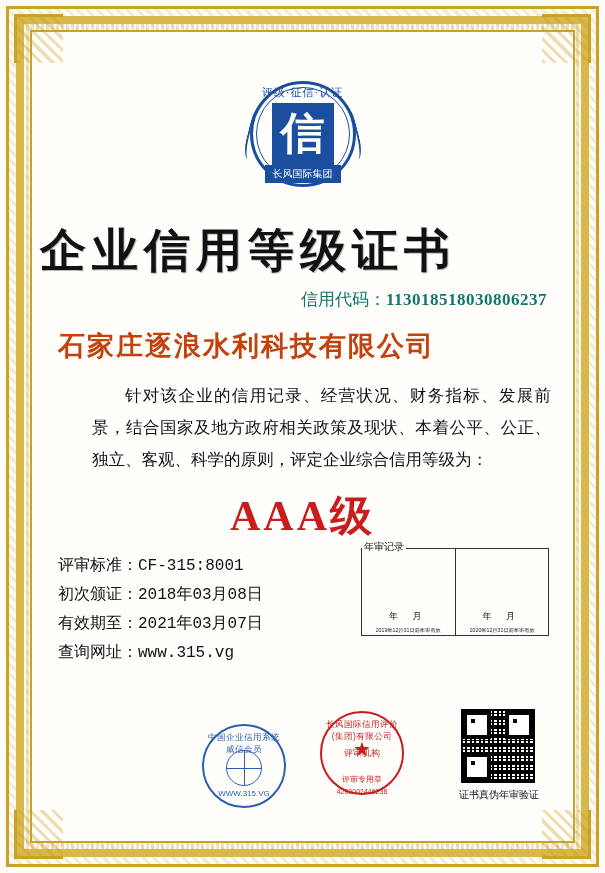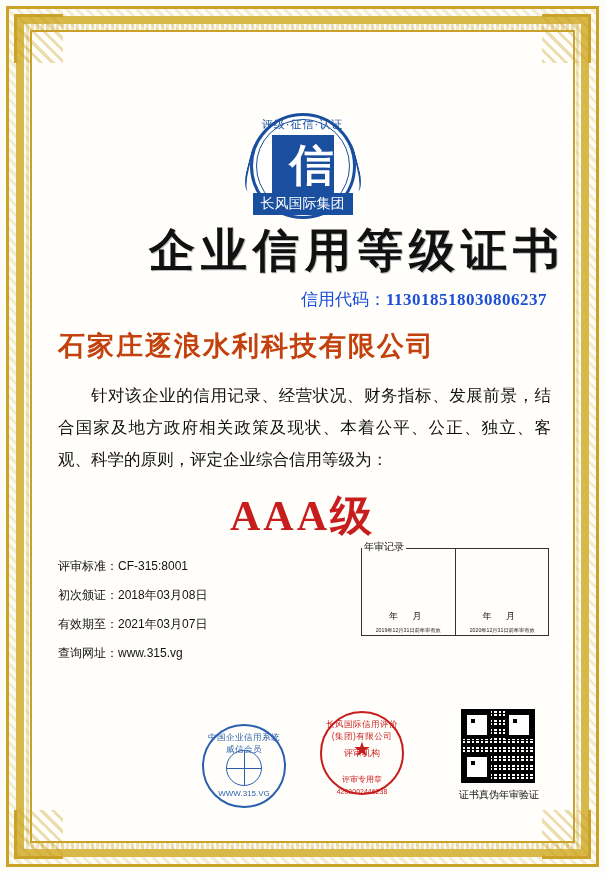--- a/index.html
+++ b/index.html
@@ -60,25 +60,25 @@
   .content {
     position: absolute;
     left: 40px; top: 40px; right: 40px; bottom: 40px;
     box-sizing: border-box;
   }
 
   
   .emblem-wrap {
     position: absolute;
     left: 50%;
-    top: 61px;
+    top: 29px;
     transform: translateX(-50%);
     width: 150px;
     height: 130px;
-    text-align: right;
+    text-align: center;
   }
   .emblem-ring {
     position: absolute;
     left: 50%;
     top: 12px;
     transform: translateX(-50%);
     width: 106px;
     height: 106px;
     border-radius: 50%;
     border: 3px solid #1a4fa0;
@@ -122,21 +122,21 @@
     white-space: nowrap;
     font-family: "Liberation Sans", sans-serif;
   }
   .emblem-bottom-banner {
     position: absolute;
     left: 50%;
     bottom: 16px;
     transform: translateX(-50%);
     background: #1a4fa0;
     color: #fff;
-    font-size: 14px;
+    font-size: 10px;
     padding: 2px 8px;
     white-space: nowrap;
     font-family: Liberation Sans, sans-serif;
   }
   .emblem-wheat-l, .emblem-wheat-r {
     position: absolute;
     top: 36px;
     width: 16px;
     height: 56px;
     border-left: 2px solid #1a4fa0;
@@ -144,35 +144,35 @@
   }
   .emblem-wheat-l { left: 20px; transform: rotate(14deg); }
   .emblem-wheat-r { right: 20px; transform: rotate(-14deg) scaleX(-1); }
 
   
   .main-title {
     position: absolute;
     top: 180px;
     left: 0;
     right: 0;
-    text-align: right;
+    text-align: left;
     font-size: 46px;
     letter-spacing: 6px;
     color: #111;
     font-weight: bold;
     font-family: "Liberation Serif", serif;
     text-shadow: 1px 1px 0 #bbb;
   }
 
   .credit-code {
     position: absolute;
     top: 248px;
     right: 18px;
     font-size: 17px;
-    color: #1d4ed8;
+    color: #0f766e;
     font-family: "Liberation Serif", serif;
   }
   .credit-code b { letter-spacing: 0.5px; }
 
   .company-name {
     position: absolute;
     top: 288px;
     left: 18px;
     font-size: 27px;
     font-weight: bold;
@@ -185,43 +185,43 @@
     position: absolute;
     top: 340px;
     left: 18px;
     right: 14px;
     font-size: 16.5px;
     line-height: 32px;
     color: #111;
     text-align: justify;
     font-family: "Liberation Serif", serif;
   }
-  .body-text .indent { text-indent: 2em; display: block; }
+  .body-text .indent { text-indent: 2em; display: block; margin-left: 34px; }
 
   .grade {
     position: absolute;
     top: 448px;
     left: 0;
     right: 0;
     text-align: center;
     color: #c81d1d;
     font-size: 42px;
     font-weight: bold;
     letter-spacing: 3px;
     font-family: "Liberation Serif", serif;
   }
 
   .info-list {
     position: absolute;
     top: 512px;
     left: 18px;
-    font-size: 12px;
+    font-size: 16px;
     line-height: 29px;
     color: #111;
-    font-family: Liberation Sans, sans-serif;
+    font-family: Liberation Mono, monospace;
   }
 
   
   .review-box {
     position: absolute;
     top: 508px;
     right: 16px;
     width: 188px;
     height: 88px;
     border: 1px solid #333;

